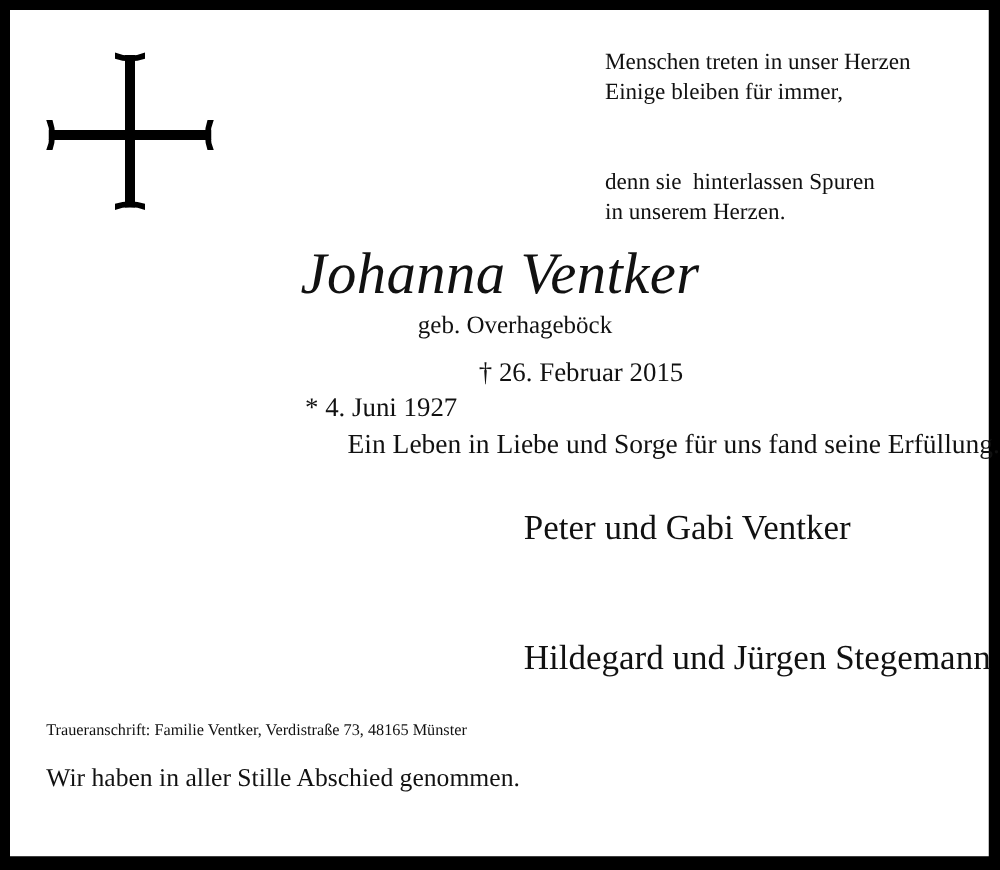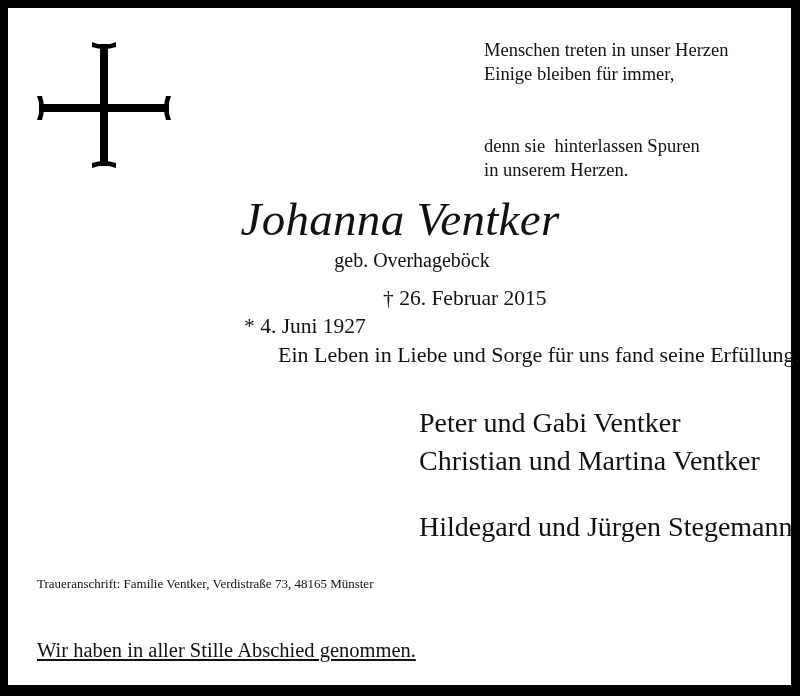--- a/index.html
+++ b/index.html
@@ -20,21 +20,21 @@
       left: 0; width: 800px; text-align: center; top: 192px;
       font-size: 47px; font-style: italic; letter-spacing: 0.3px;
     }
     .maiden { left: 12px; width: 800px; text-align: center; top: 249px; font-size: 20px; }
     .dates { top: 286px; font-size: 21.5px; }
     .born { left: 244px; margin-top: 28px; }
     .died { left: 383px; }
     .motto { left: 0; width: 800px; text-align: right; top: 342px; font-size: 22px; }
     .family { left: 409px; font-size: 28px; line-height: 28px; margin-left: 10px; }
     .address { left: 37px; top: 576px; font-size: 13px; }
-    .closing { left: 37px; top: 639px; font-size: 20.5px; text-decoration: underline; }
+    .closing { left: 37px; top: 612px; font-size: 20.5px; }
   </style>
 </head>
 <body>
 
 <div class="frame"></div>
 
 <svg class="cross" viewBox="0 0 148 134" xmlns="http://www.w3.org/2000/svg">
   <g fill="#000000">
 
     <rect x="70" y="6" width="8" height="122"></rect>
@@ -63,20 +63,19 @@
 
 <div class="abs serif dates born">* 4. Juni 1927</div>
 <div class="abs serif dates died">† 26. Februar 2015</div>
 
 <div class="abs serif motto">Ein Leben in Liebe und Sorge für uns fand seine Erfüllung.</div>
 
 <div class="abs serif family" style="top: 409px;">
   <div>Peter und Gabi Ventker</div>
 </div>
 <div class="abs serif family" style="top: 447px;">
-  <div>Christian und Martina Ventker</div>
 </div>
 <div class="abs serif family" style="top: 513px;">
   <div>Hildegard und Jürgen Stegemann</div>
 </div>
 
 <div class="abs serif address">Traueranschrift: Familie Ventker, Verdistraße 73, 48165 Münster</div>
 <div class="abs serif closing">Wir haben in aller Stille Abschied genommen.</div>
 
 </body></html>

